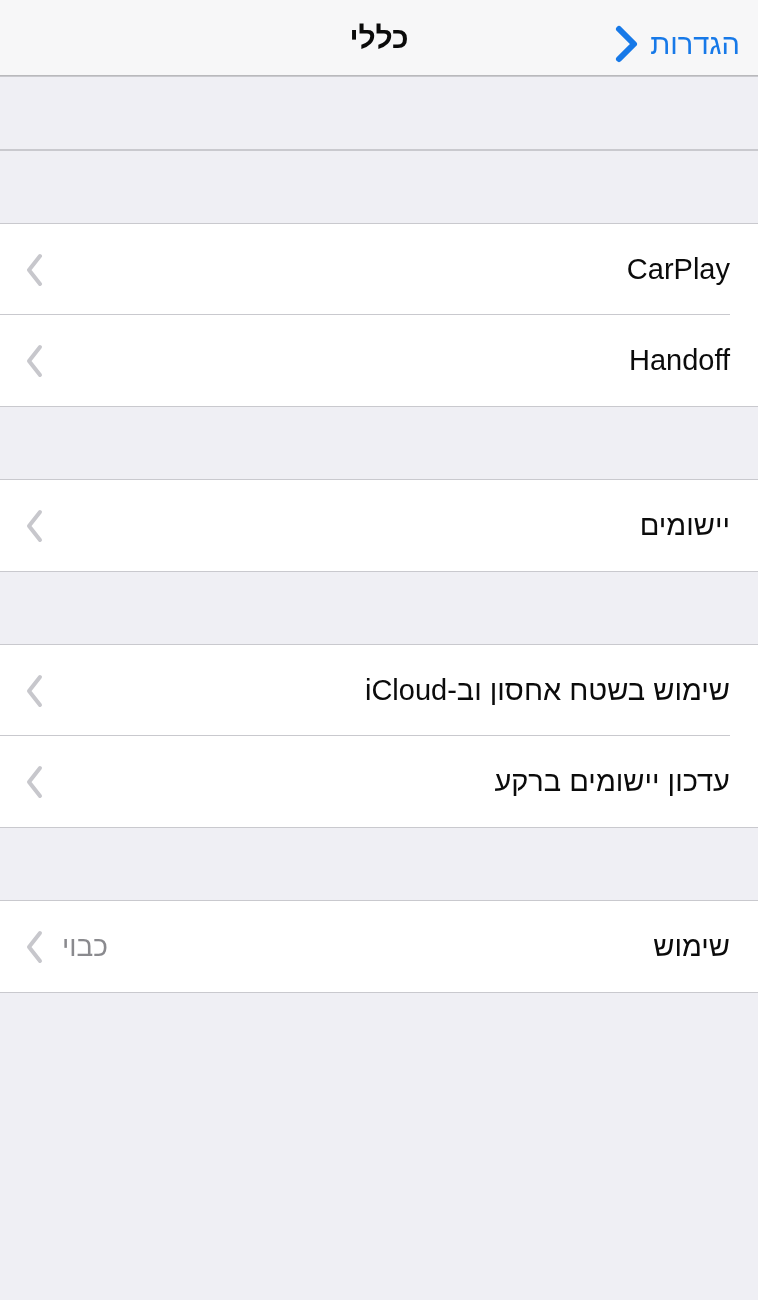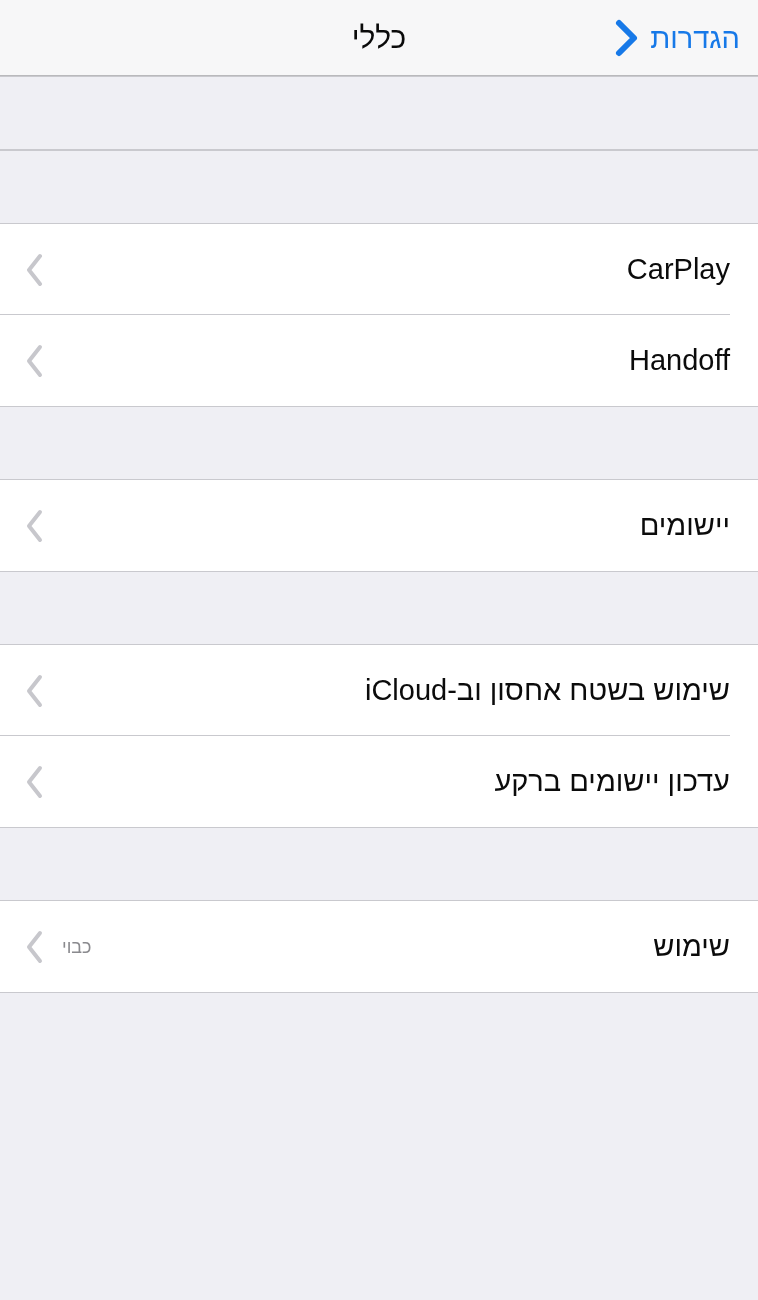--- a/index.html
+++ b/index.html
@@ -23,37 +23,37 @@
     height: 76px;
     background: #F7F7F8;
     border-bottom: 1px solid #B9B9BC;
     box-sizing: border-box;
     display: flex;
     align-items: center;
     justify-content: center;
   }
   .nav-title {
     font-size: 30px;
-    font-weight: normal;
+    font-weight: bold;
     color: #0A0A0A;
     letter-spacing: 0px;
     line-height: 1;
     user-select: none;
   }
   .nav-back {
     position: absolute;
     right: 14px;
     top: 0;
     height: 76px;
     display: flex;
     align-items: center;
     gap: 10px;
     flex-direction: row-reverse;
     cursor: pointer;
-    padding: 0 4px;
+    padding: 6px 4px;
   }
   .nav-back-label {
     font-size: 29px;
     color: #1779E8;
     line-height: 1;
   }
   .nav-back-chevron {
     display: block;
     width: 26px;
     height: 40px;
@@ -108,21 +108,21 @@
 
   .row-right {
     margin-right: auto;
     display: flex;
     align-items: center;
     gap: 16px;
     flex-direction: row-reverse;
   }
 
   .row-value {
-    font-size: 18px;
+    font-size: 28px;
     color: #8A8A8E;
     line-height: 1;
     white-space: nowrap;
   }
 
   .badge {
     width: 52px;
     height: 52px;
     border-radius: 26px;
     background: #FC3B30;

